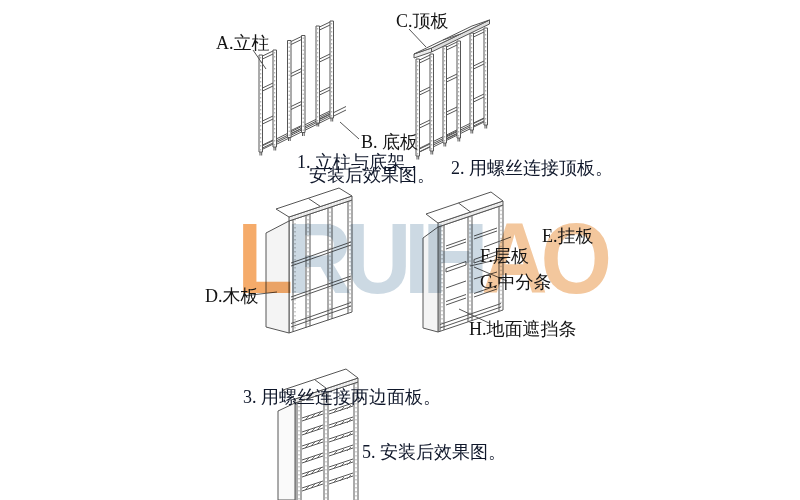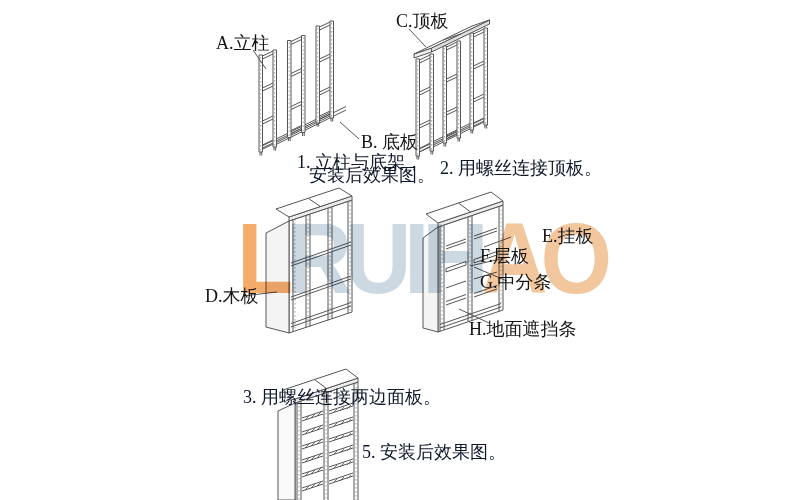--- a/index.html
+++ b/index.html
@@ -145,17 +145,17 @@
   <div class="label" style="left:361px;top:136px;">B. 底板</div>
   <div class="label" style="left:396px;top:15px;">C.顶板</div>
   <div class="label" style="left:205px;top:290px;">D.木板</div>
   <div class="label" style="left:542px;top:230px;">E.挂板</div>
   <div class="label" style="left:480px;top:250px;">F.层板</div>
   <div class="label" style="left:480px;top:276px;">G.中分条</div>
   <div class="label" style="left:469px;top:323px;">H.地面遮挡条</div>
 
   <div class="caption" style="left:297px;top:156px;">1. 立柱与底架，</div>
   <div class="caption" style="left:309px;top:169px;">安装后效果图。</div>
-  <div class="caption" style="left:440px;top:162px;">2. 用螺丝连接顶板。</div>
+  <div class="caption" style="left:451px;top:162px;">2. 用螺丝连接顶板。</div>
   <div class="caption" style="left:243px;top:347px;margin-top:44px;">3. 用螺丝连接两边面板。</div>
   <div class="caption" style="left:362px;top:446px;text-align:center;">5. 安装后效果图。</div>
 
 </div>
 
 </body></html>

